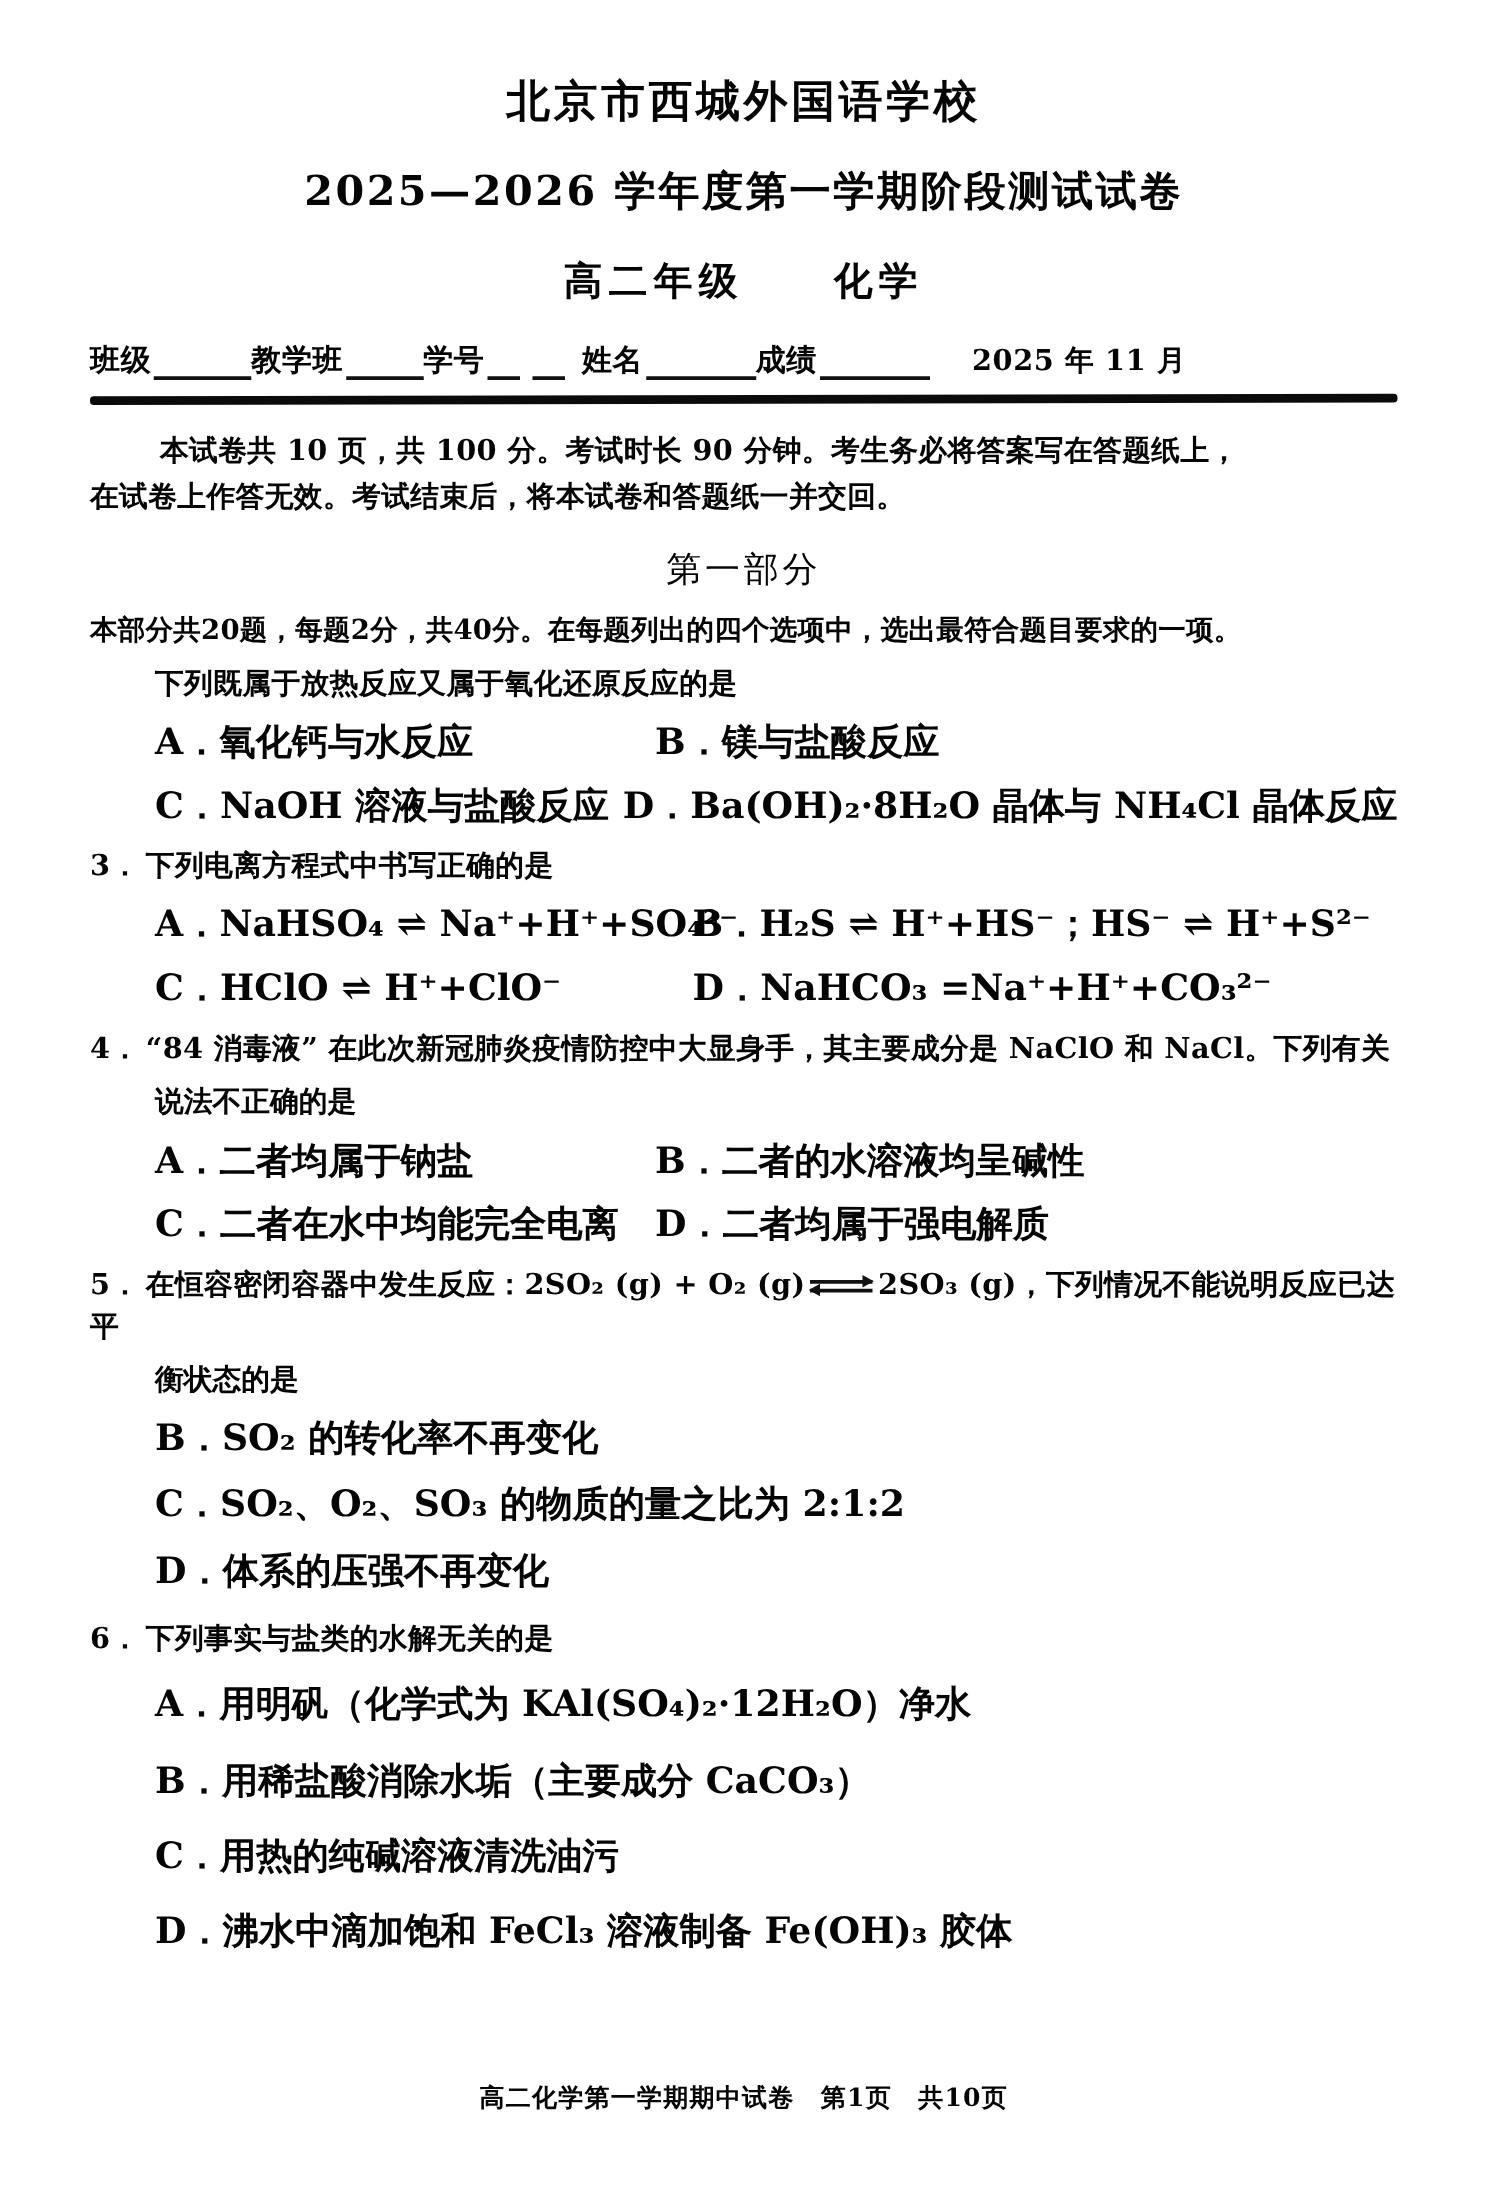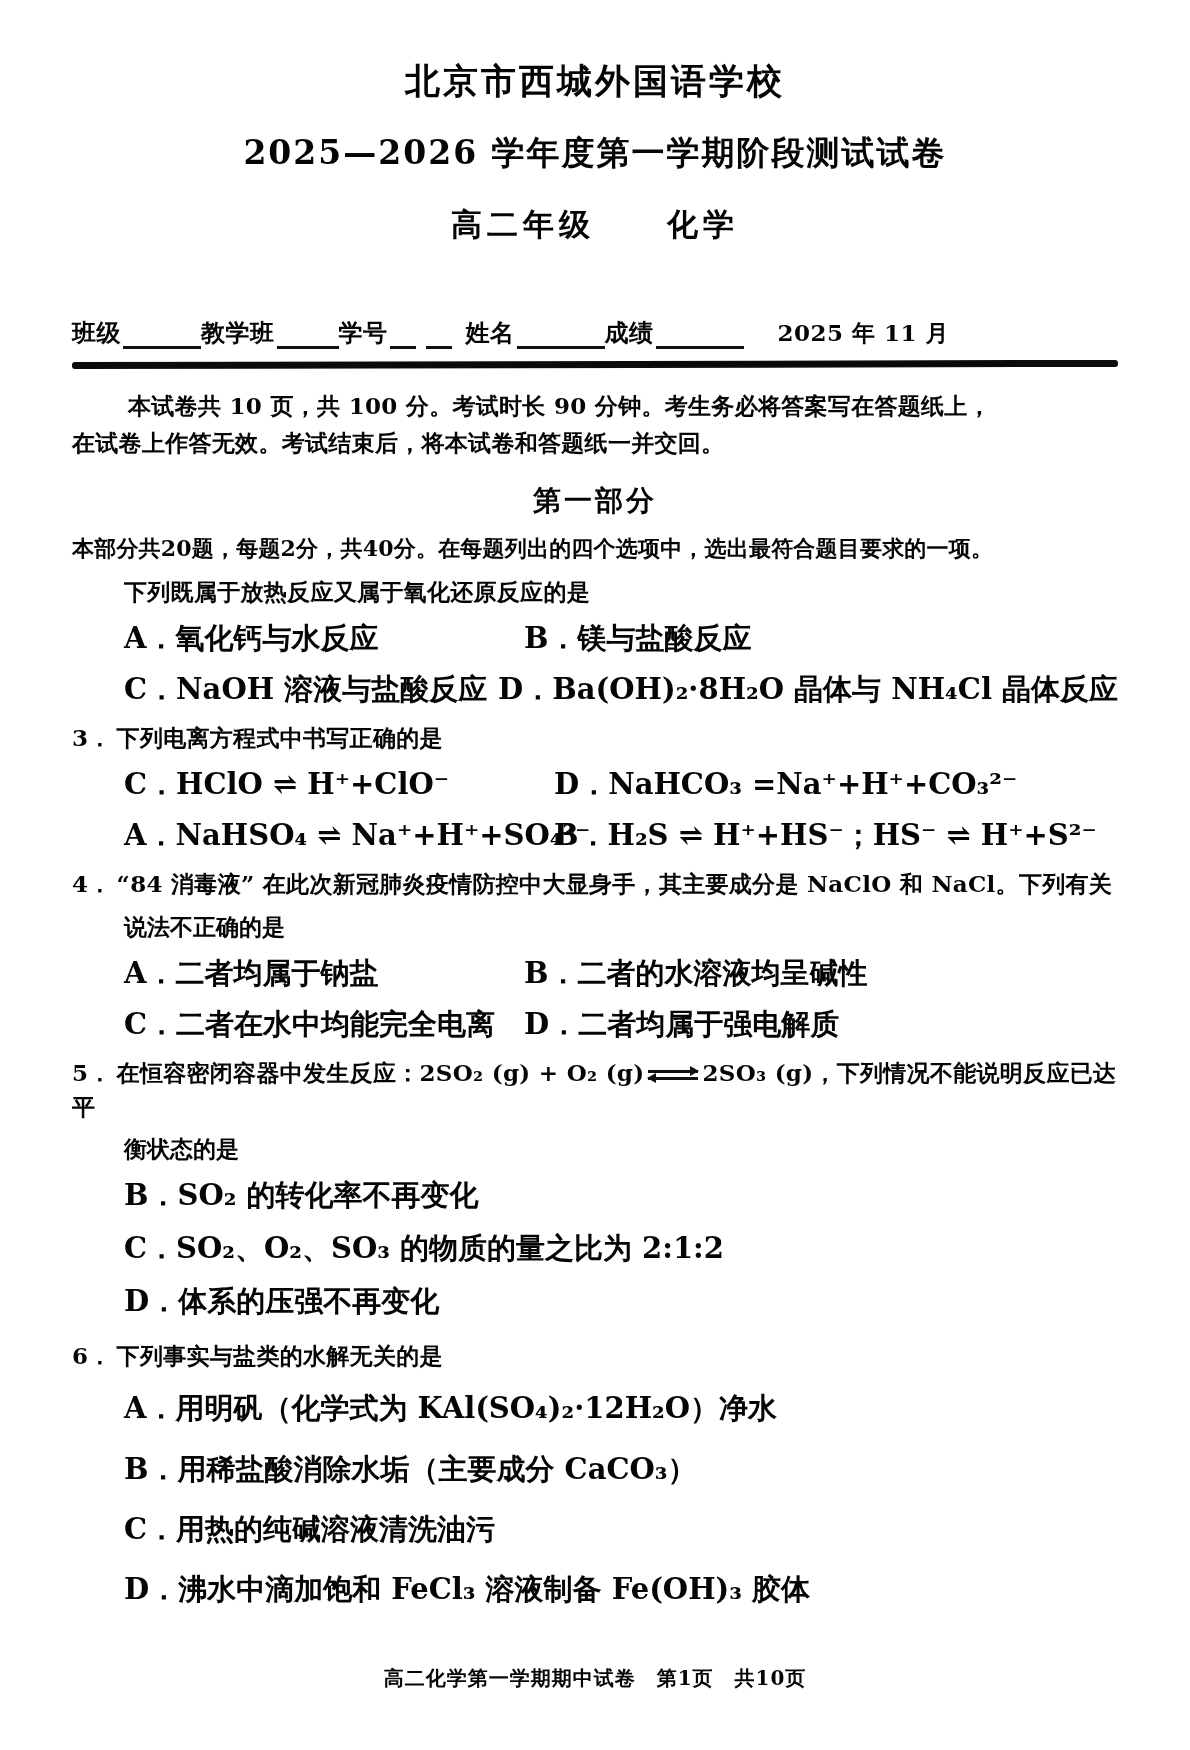--- a/index.html
+++ b/index.html
@@ -55,21 +55,21 @@
   
   .info-row {
     margin-top: 26px;
     font-size: 24px;
     font-weight: 800;
     display: flex;
     align-items: flex-end;
     white-space: nowrap;
     letter-spacing: 0.5px;
   }
-  .info-label { margin-right: 2px; margin-top: 45px; }
+  .info-label { margin-right: 2px; }
   .blank {
     display: inline-block;
     border-bottom: 3px solid #111;
     height: 22px;
   }
   .b-class  { width: 78px; }
   .b-teach  { width: 62px; }
   .b-no1    { width: 26px; }
   .b-no2    { width: 26px; }
   .b-name   { width: 88px; }
@@ -94,21 +94,21 @@
     font-size: 23px;
     font-weight: 800;
     line-height: 1.6;
     letter-spacing: 0.3px;
   }
   .instruction .ind { display: inline-block; width: 56px; }
 
   .part-heading {
     text-align: center;
     font-size: 28px;
-    font-weight: 700;
+    font-weight: 400;
     margin-top: 20px;
     letter-spacing: 3px;
   }
   .part-note {
     font-size: 22px;
     font-weight: 900;
     margin-top: 14px;
     letter-spacing: 0.2px;
   }
 
@@ -242,26 +242,26 @@
       </div>
     </div>
 
 
     <div class="q">
       <span class="q-stem">
         <span class="num">3．</span><span>下列电离方程式中书写正确的是</span>
       </span>
       <div class="opts wide2">
         <div class="opt-row">
+          <span class="opt">A．NaHSO₄ ⇌ Na⁺+H⁺+SO₄²⁻</span>
+          <span class="opt">B．H₂S ⇌ H⁺+HS⁻；HS⁻ ⇌ H⁺+S²⁻</span>
+        </div>
+        <div class="opt-row">
           <span class="opt">C．HClO ⇌ H⁺+ClO⁻</span>
           <span class="opt">D．NaHCO₃ =Na⁺+H⁺+CO₃²⁻</span>
-        </div>
-        <div class="opt-row">
-          <span class="opt">A．NaHSO₄ ⇌ Na⁺+H⁺+SO₄²⁻</span>
-          <span class="opt">B．H₂S ⇌ H⁺+HS⁻；HS⁻ ⇌ H⁺+S²⁻</span>
         </div>
       </div>
     </div>
 
     <div class="q">
       <span class="q-stem">
         <span class="num">4．</span><span>“84 消毒液” 在此次新冠肺炎疫情防控中大显身手，其主要成分是 NaClO 和 NaCl。下列有关</span>
       </span>
       <span class="q-cont">说法不正确的是</span>
       <div class="opts two-col">

